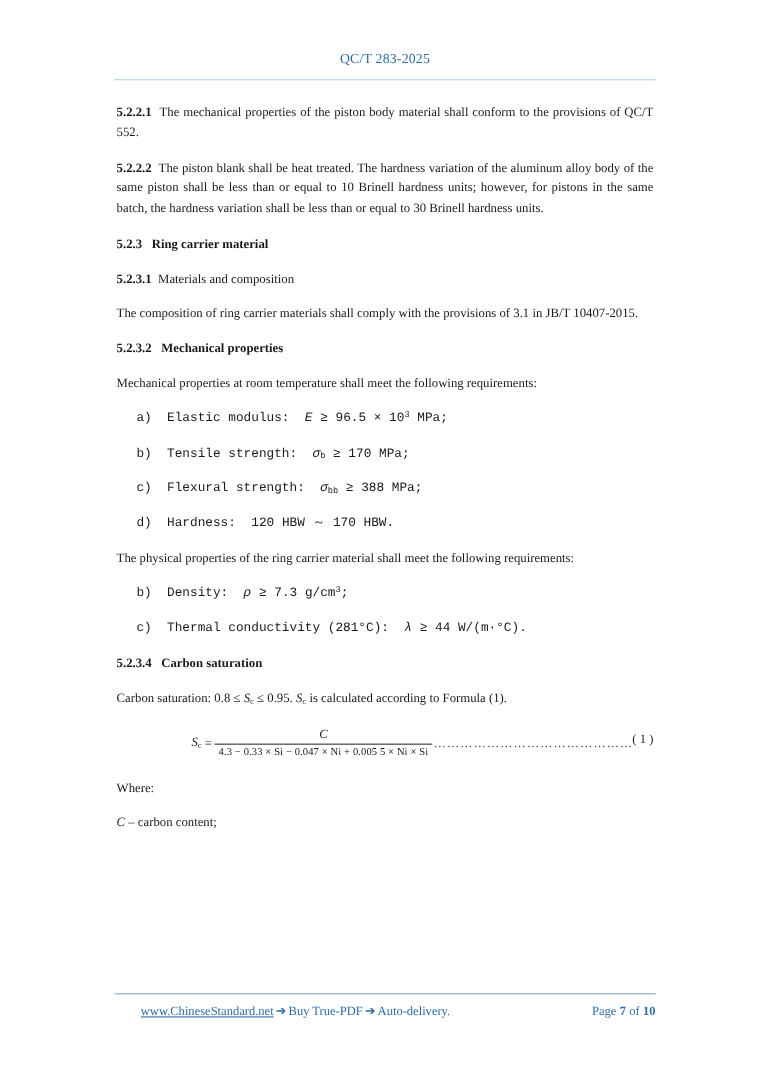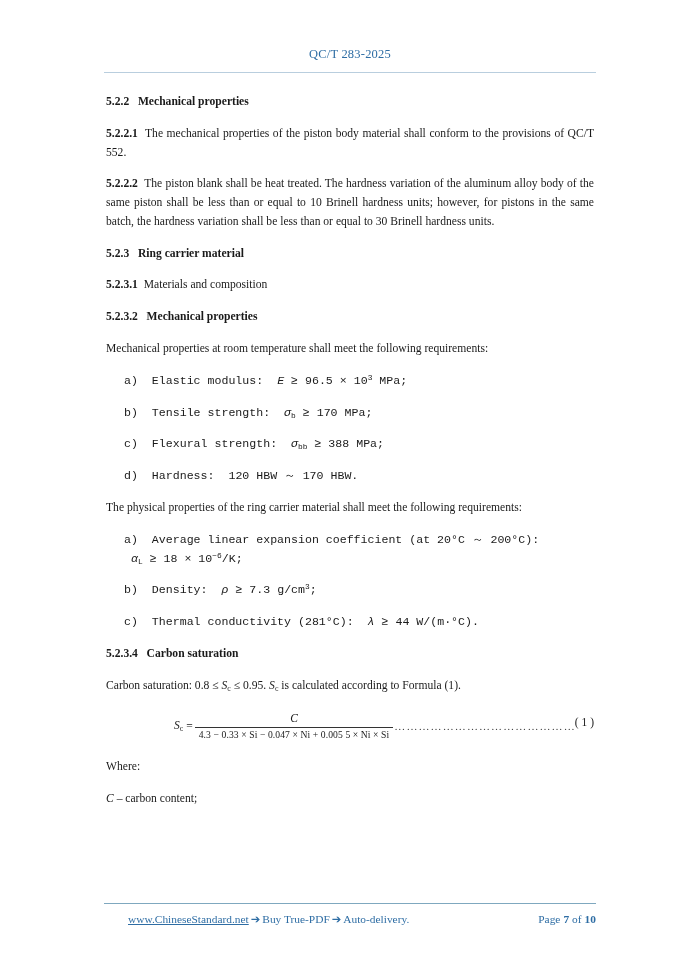--- a/index.html
+++ b/index.html
@@ -181,25 +181,20 @@
 
 <div class="page">
 
   <div class="header">
     <span class="header-title">QC/T 283-2025</span>
   </div>
   <div class="header-rule"></div>
 
   <div class="content">
 
-    <p class="blk heading">
-      <span>5.2.2</span>
-      <span>&nbsp;</span>
-      <span>Mechanical properties</span>
-    </p>
 
     <p class="blk">
       <span class="num">5.2.2.1</span>
       <span>&nbsp;</span><span>The mechanical properties of the piston body material shall conform to the provisions of QC/T 552.</span>
     </p>
 
     <p class="blk">
       <span class="num">5.2.2.2</span>
       <span>&nbsp;</span><span>The piston blank shall be heat treated. The hardness variation of the aluminum alloy body of the same piston shall be less than or equal to 10 Brinell hardness units; however, for pistons in the same batch, the hardness variation shall be less than or equal to 30 Brinell hardness units.</span>
     </p>
@@ -208,20 +203,21 @@
       <span>5.2.3</span>
       <span>&nbsp;</span>
       <span>Ring carrier material</span>
     </p>
 
     <p class="blk plain">
       <span class="num">5.2.3.1</span>
       <span>&nbsp;</span><span>Materials and composition</span>
     </p>
 
+    <p class="blk">The composition of ring carrier materials shall comply with the provisions of 3.1 in JB/T 10407-2015.</p>
 
     <p class="blk heading">
       <span>5.2.3.2</span>
       <span>&nbsp;</span>
       <span>Mechanical properties</span>
     </p>
 
     <p class="blk plain">Mechanical properties at room temperature shall meet the following requirements:</p>
 
     <p class="blk item">
@@ -244,25 +240,20 @@
 
     <p class="blk item">
       <span>d)</span>
       <span>&nbsp;</span><span>Hardness:</span>
       <span>&nbsp;</span><span>120 HBW ～ 170 HBW.</span>
     </p>
 
 
     <p class="blk plain">The physical properties of the ring carrier material shall meet the following requirements:</p>
 
-    <p class="blk item">
-      <span>a)</span>
-      <span>&nbsp;</span><span>Average linear expansion coefficient (at 20°C ～ 200°C):</span>
-      <span>&nbsp;</span><i>α</i><sub>L</sub><span>&nbsp;</span><span>≥</span><span>&nbsp;</span><span>18 × 10</span><sup>−6</sup><span>/K;</span>
-    </p>
 
     <p class="blk item">
       <span>b)</span>
       <span>&nbsp;</span><span>Density:</span>
       <span>&nbsp;</span><i>ρ</i><span>&nbsp;</span><span>≥</span><span>&nbsp;</span><span>7.3 g/cm</span><sup>3</sup><span>;</span>
     </p>
 
     <p class="blk item">
       <span>c)</span>
       <span>&nbsp;</span><span>Thermal conductivity (281°C):</span>

